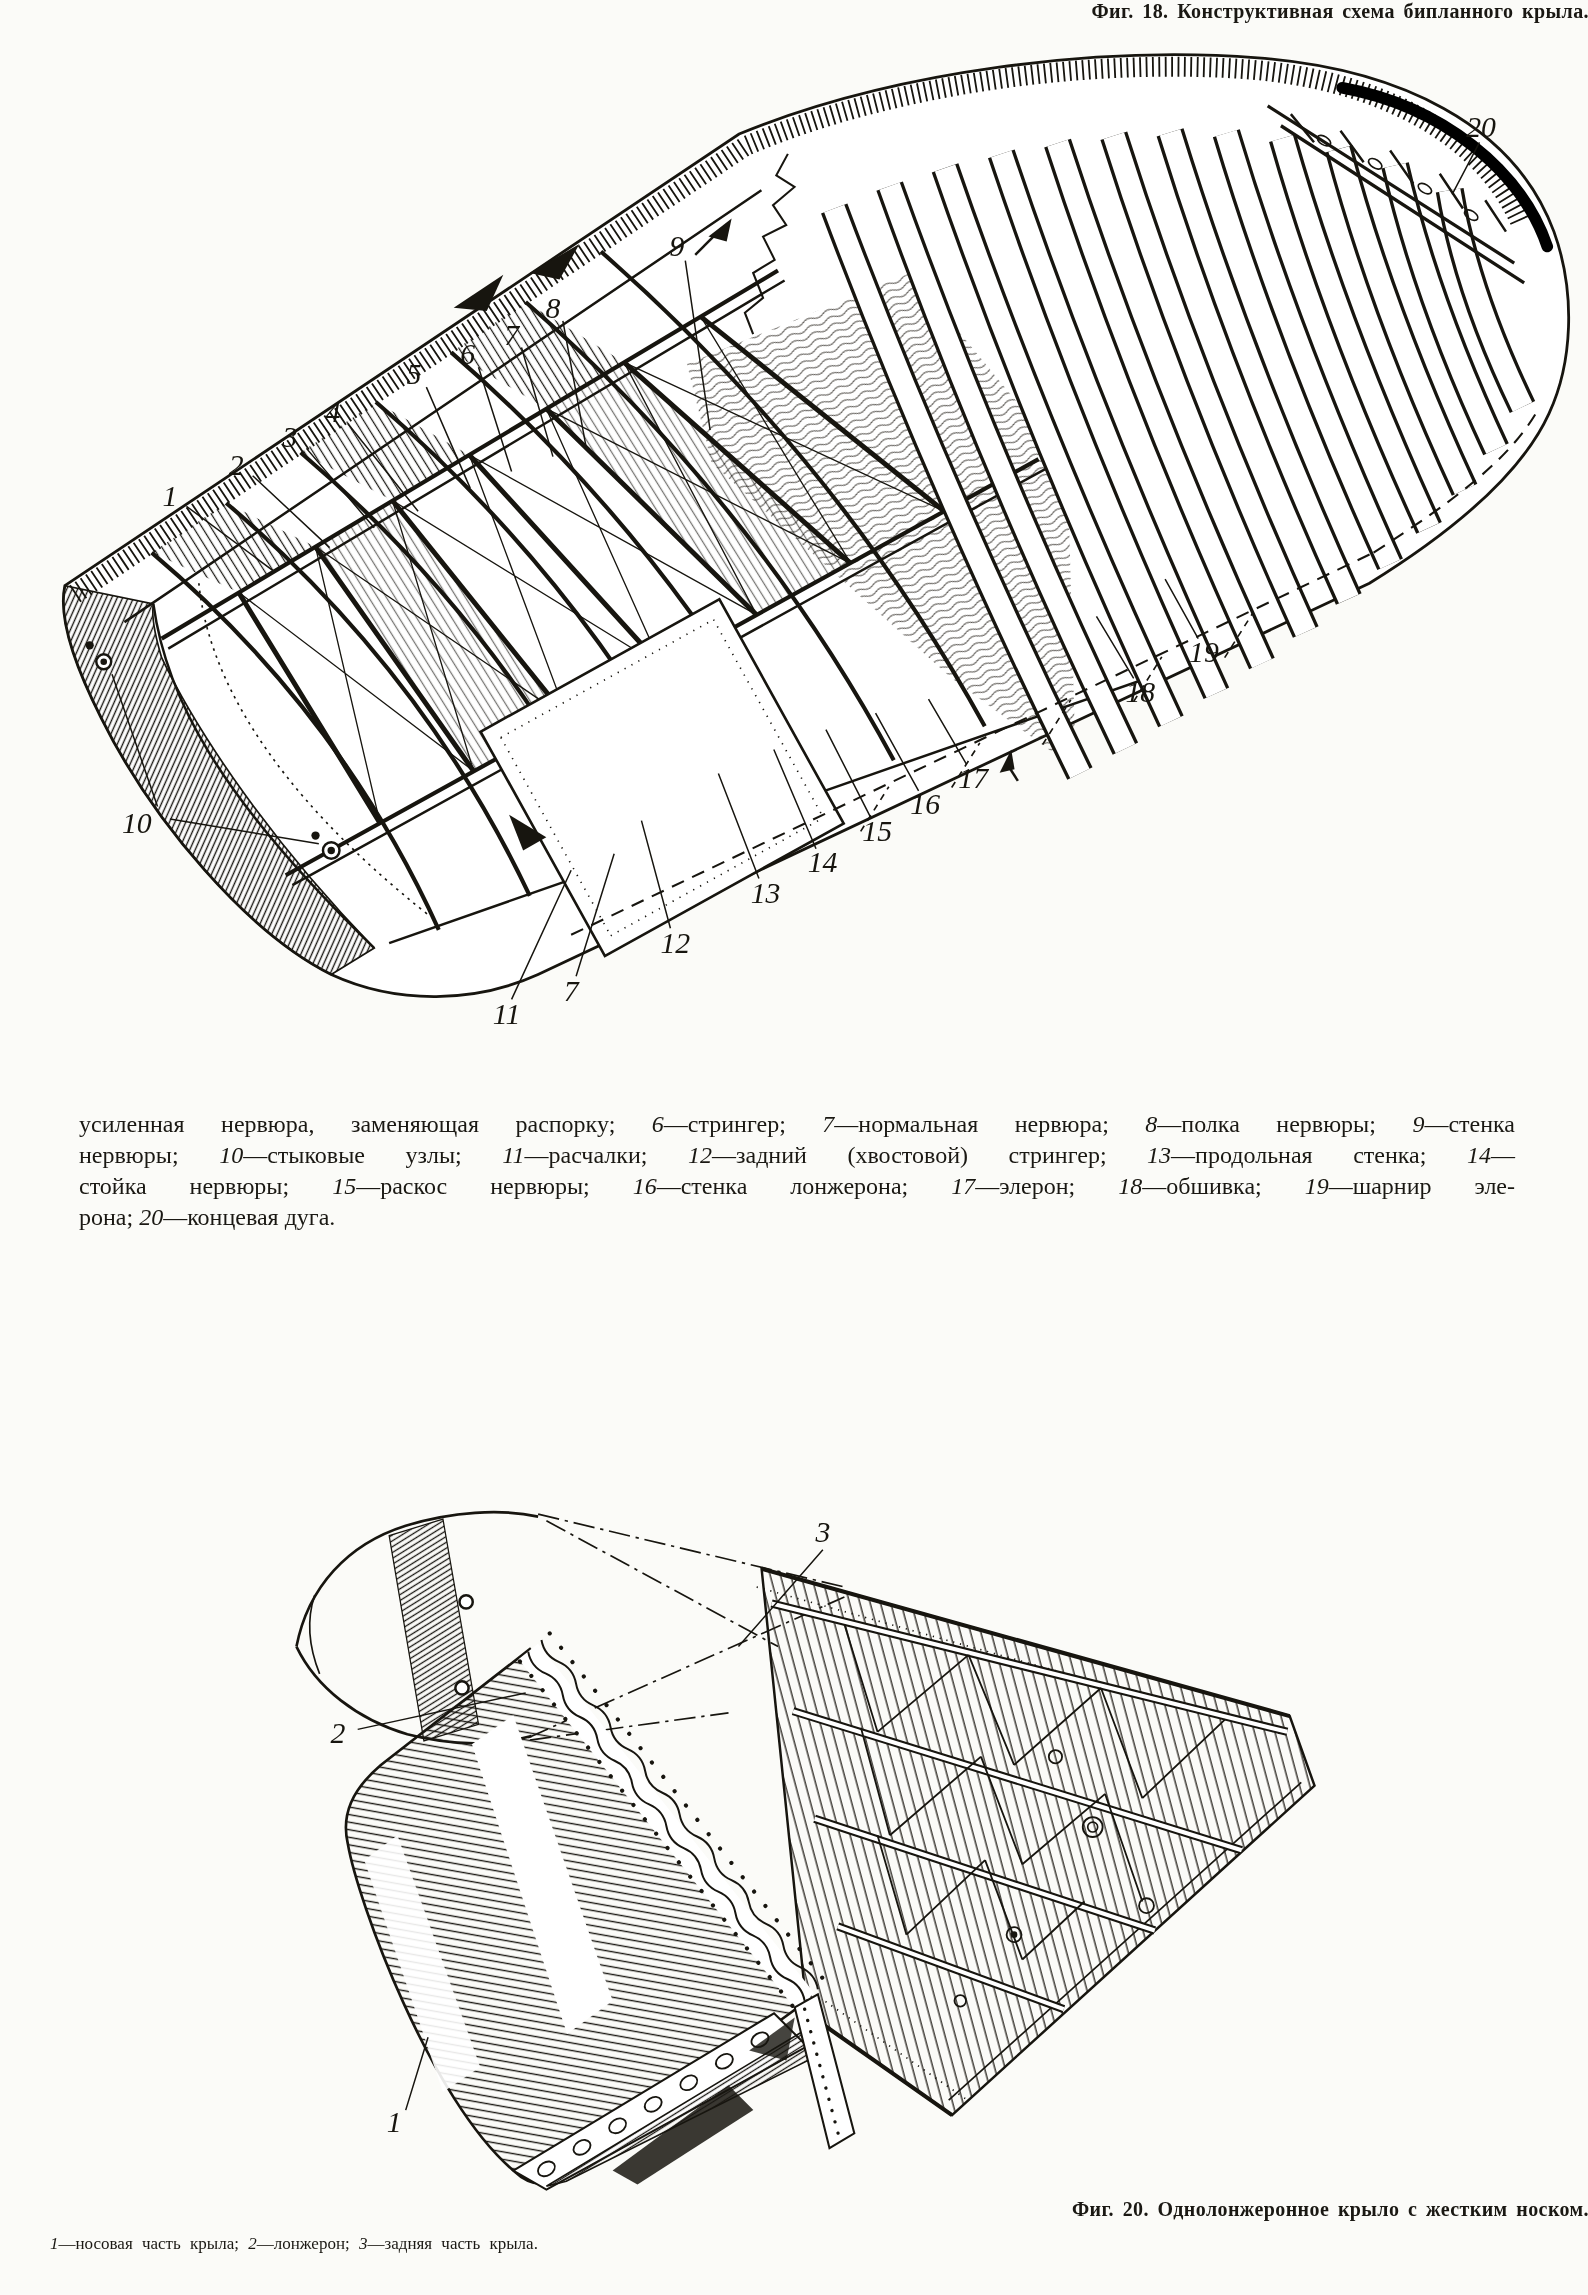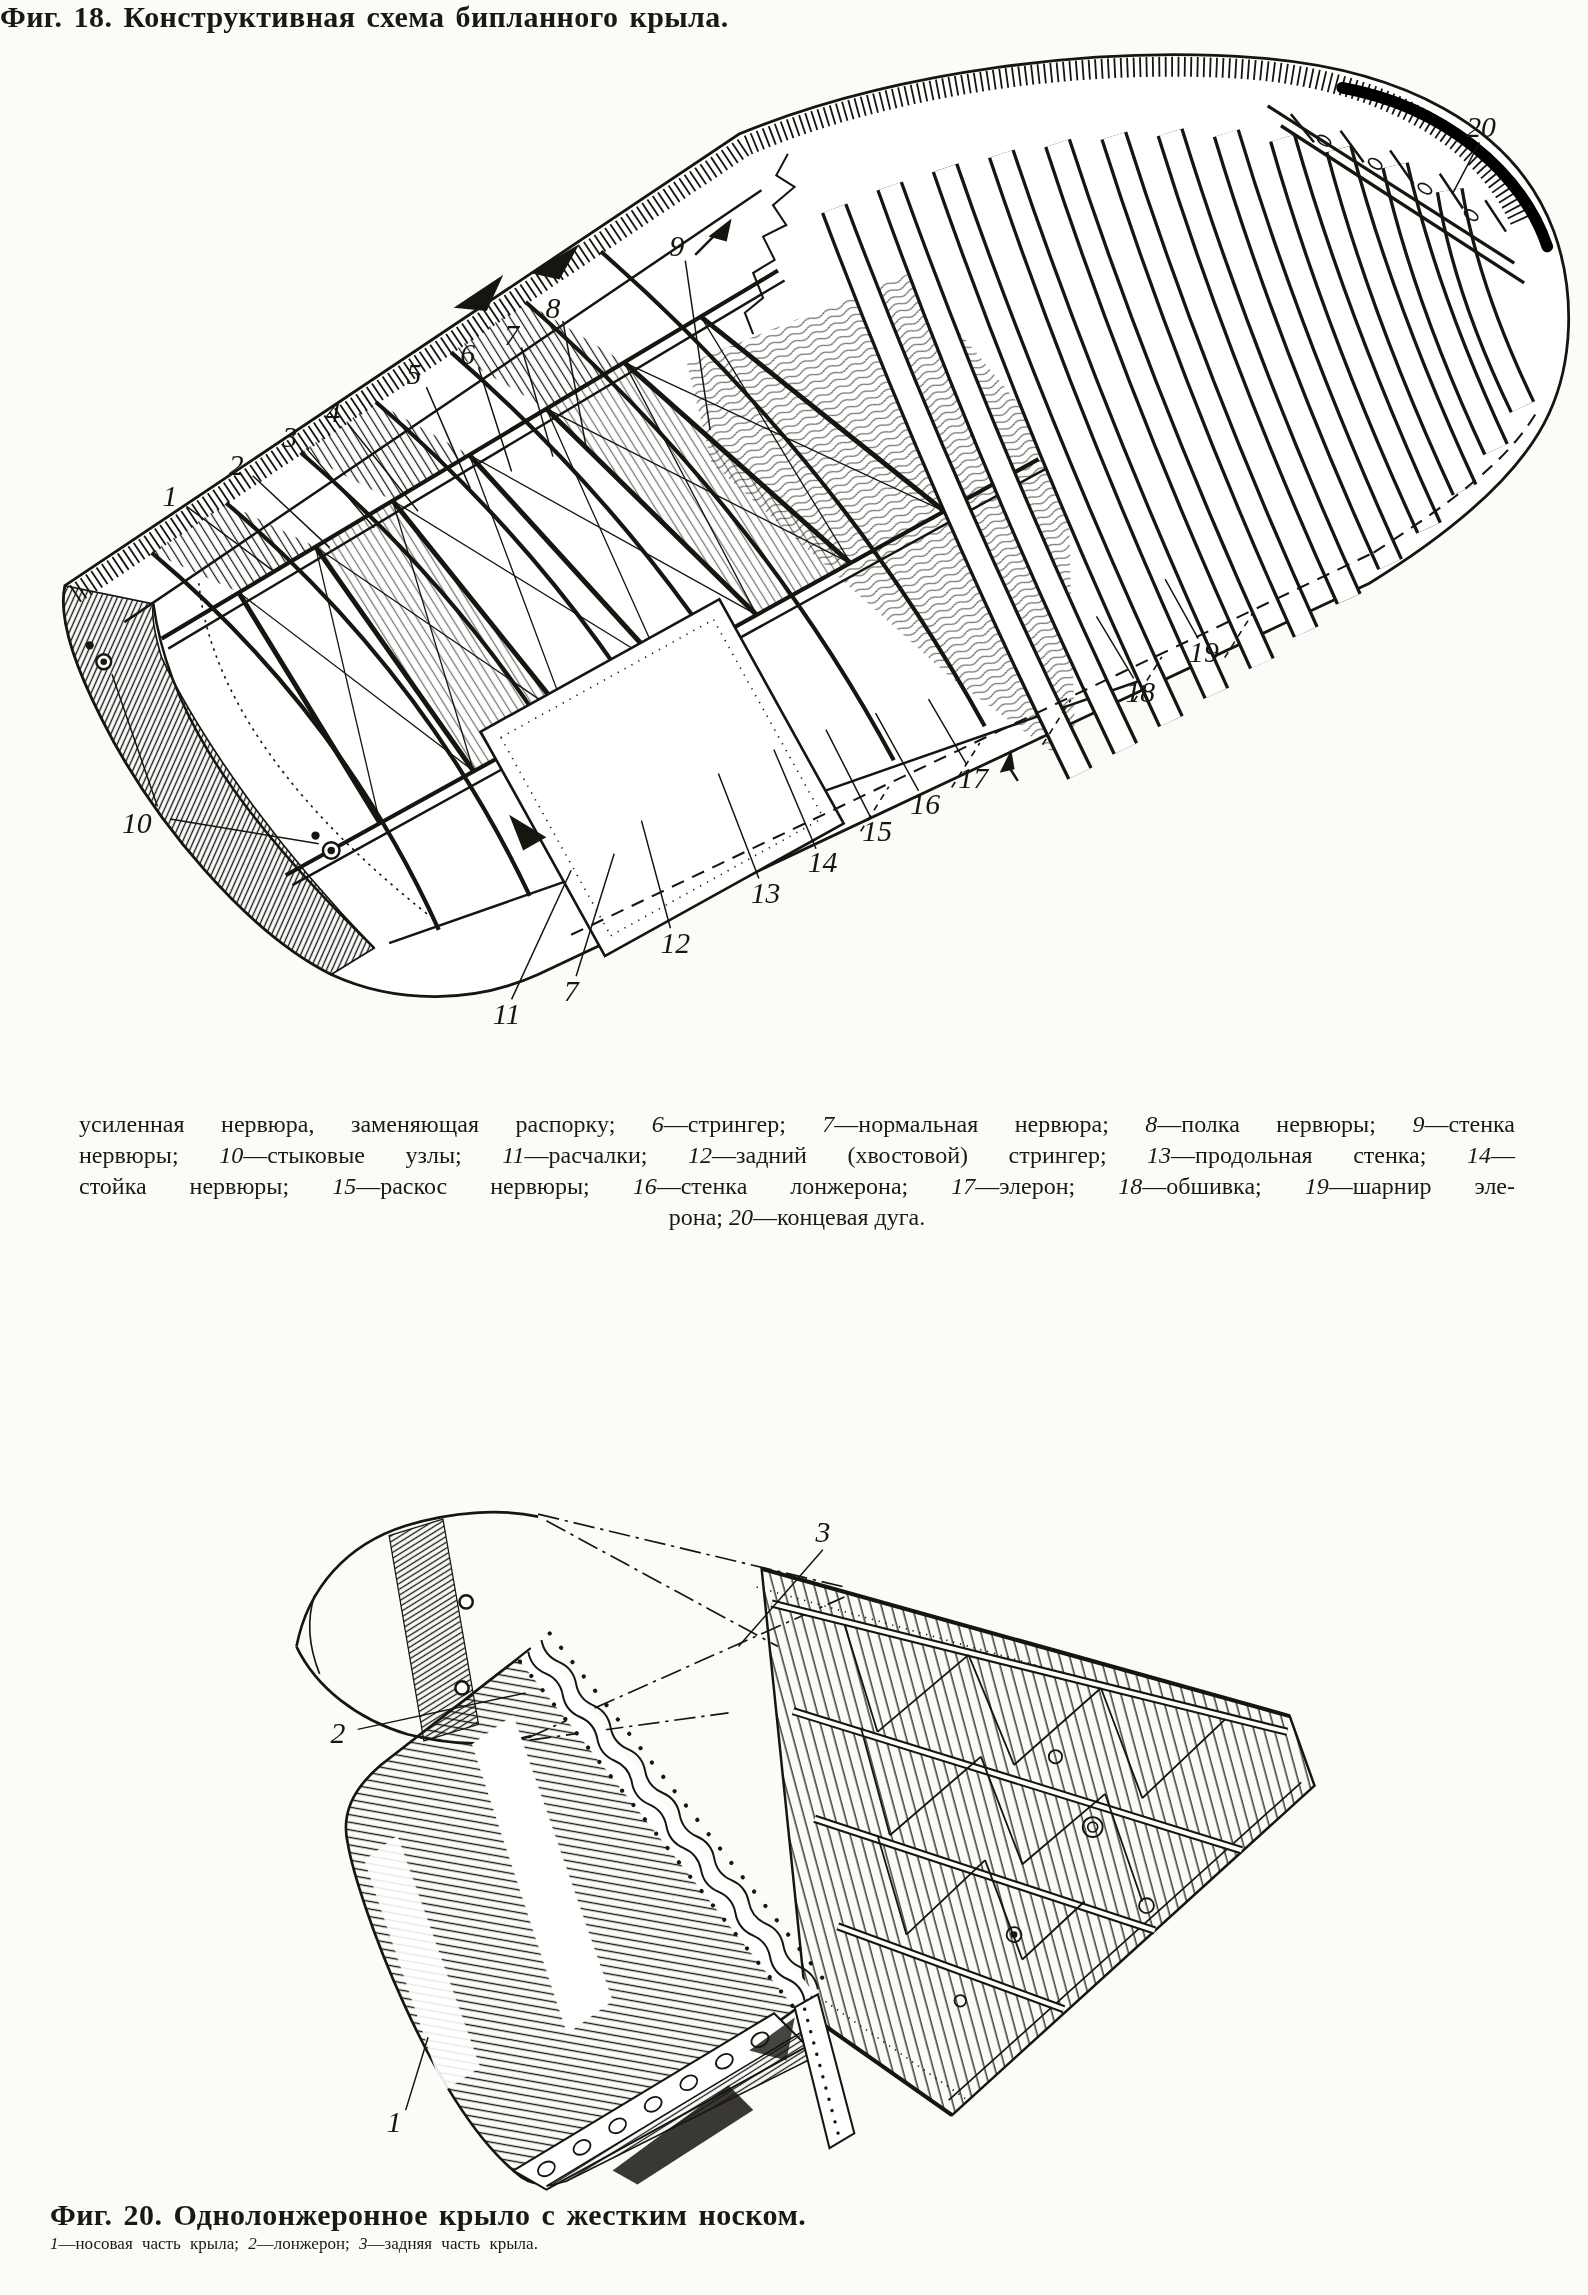--- a/index.html
+++ b/index.html
@@ -1,22 +1,22 @@
 <!DOCTYPE html>
 <html style="font-size:13.2px"><head>
 <meta charset="utf-8">
 <style>
   html,body{margin:0;padding:0;background:#e8e8e4;}
   .page{position:relative;width:1589px;height:2295px;background:#fbfbf8;margin:0 auto;
         font-family:"Liberation Serif", serif;color:#1a1813;overflow:hidden;}
   .abs{position:absolute;}
-  .caption{font-weight:bold;text-align:left;font-size:30px;letter-spacing:0.4px;word-spacing:3.3px;}
+  .caption{font-weight:bold;text-align:right;font-size:20px;letter-spacing:0.4px;word-spacing:3.3px;}
   .legend{font-size:24px;line-height:31px;}
   .legend-line{text-align:justify;text-align-last:justify;}
-  .legend-last{text-align:center;}
+  .legend-last{}
   .legend i, .caption i, .legend-c i{font-style:italic;}
   .legend-c{font-size:17px;word-spacing:5px;}
   svg{display:block;}
   svg text{font-family:"Liberation Serif", serif;font-style:italic;fill:#17150f;}
   .stroke{stroke:#17150f;fill:none;}
 </style>
 </head>
 <body>
 
 <div class="page">

